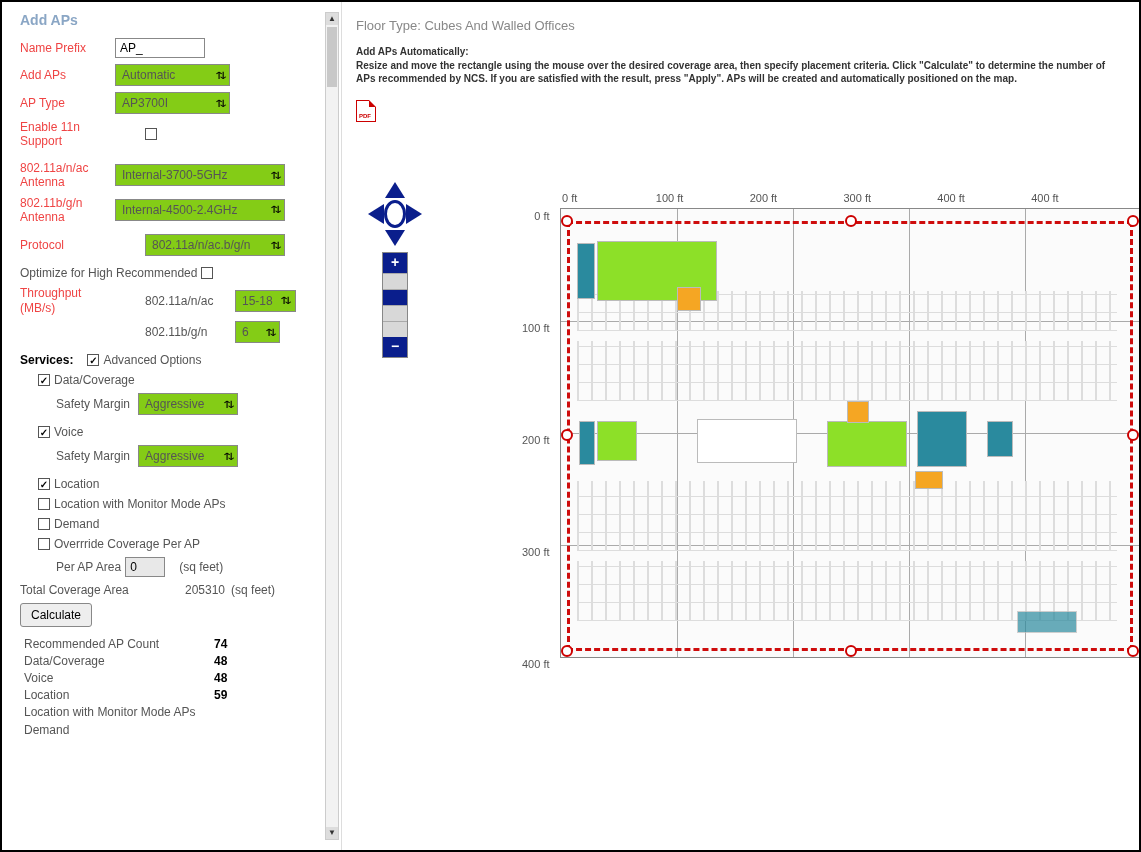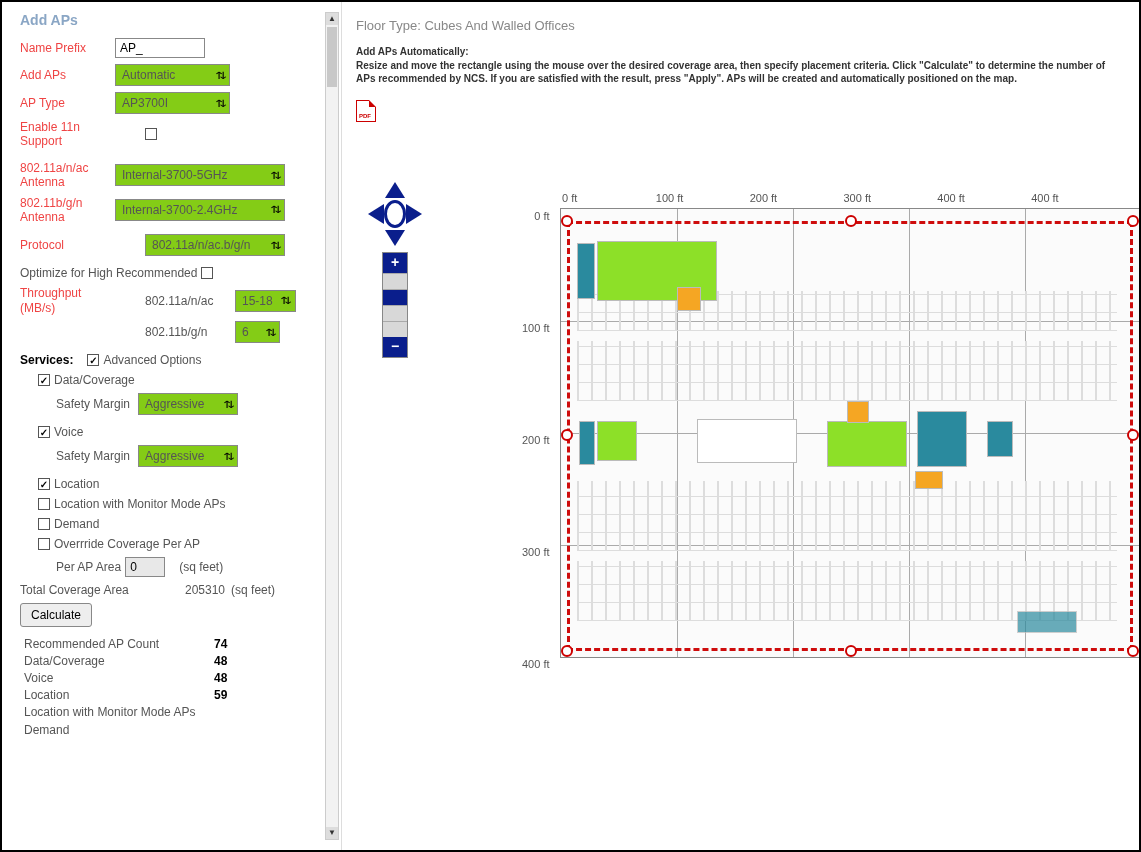--- a/index.html
+++ b/index.html
@@ -115,21 +115,21 @@
     <div class="row" style="margin-top:12px">
       <div class="label" style="line-height:1.2">802.11a/n/ac Antenna</div>
       <div class="select-box select-wide">
             <span>Internal-3700-5GHz</span>
           </div>
     </div>
 
     <div class="row">
       <div class="label" style="line-height:1.2">802.11b/g/n Antenna</div>
       <div class="select-box select-wide">
-            <span>Internal-3700-2.4GHz</span>
+            <span>Internal-4500-2.4GHz</span>
           </div>
     </div>
 
     <div class="row" style="margin-top:10px">
       <div class="label">Protocol</div>
       <div style="width:30px"></div>
       <div class="select-box select-med">
             <span>802.11a/n/ac.b/g/n</span>
           </div>
     </div>

